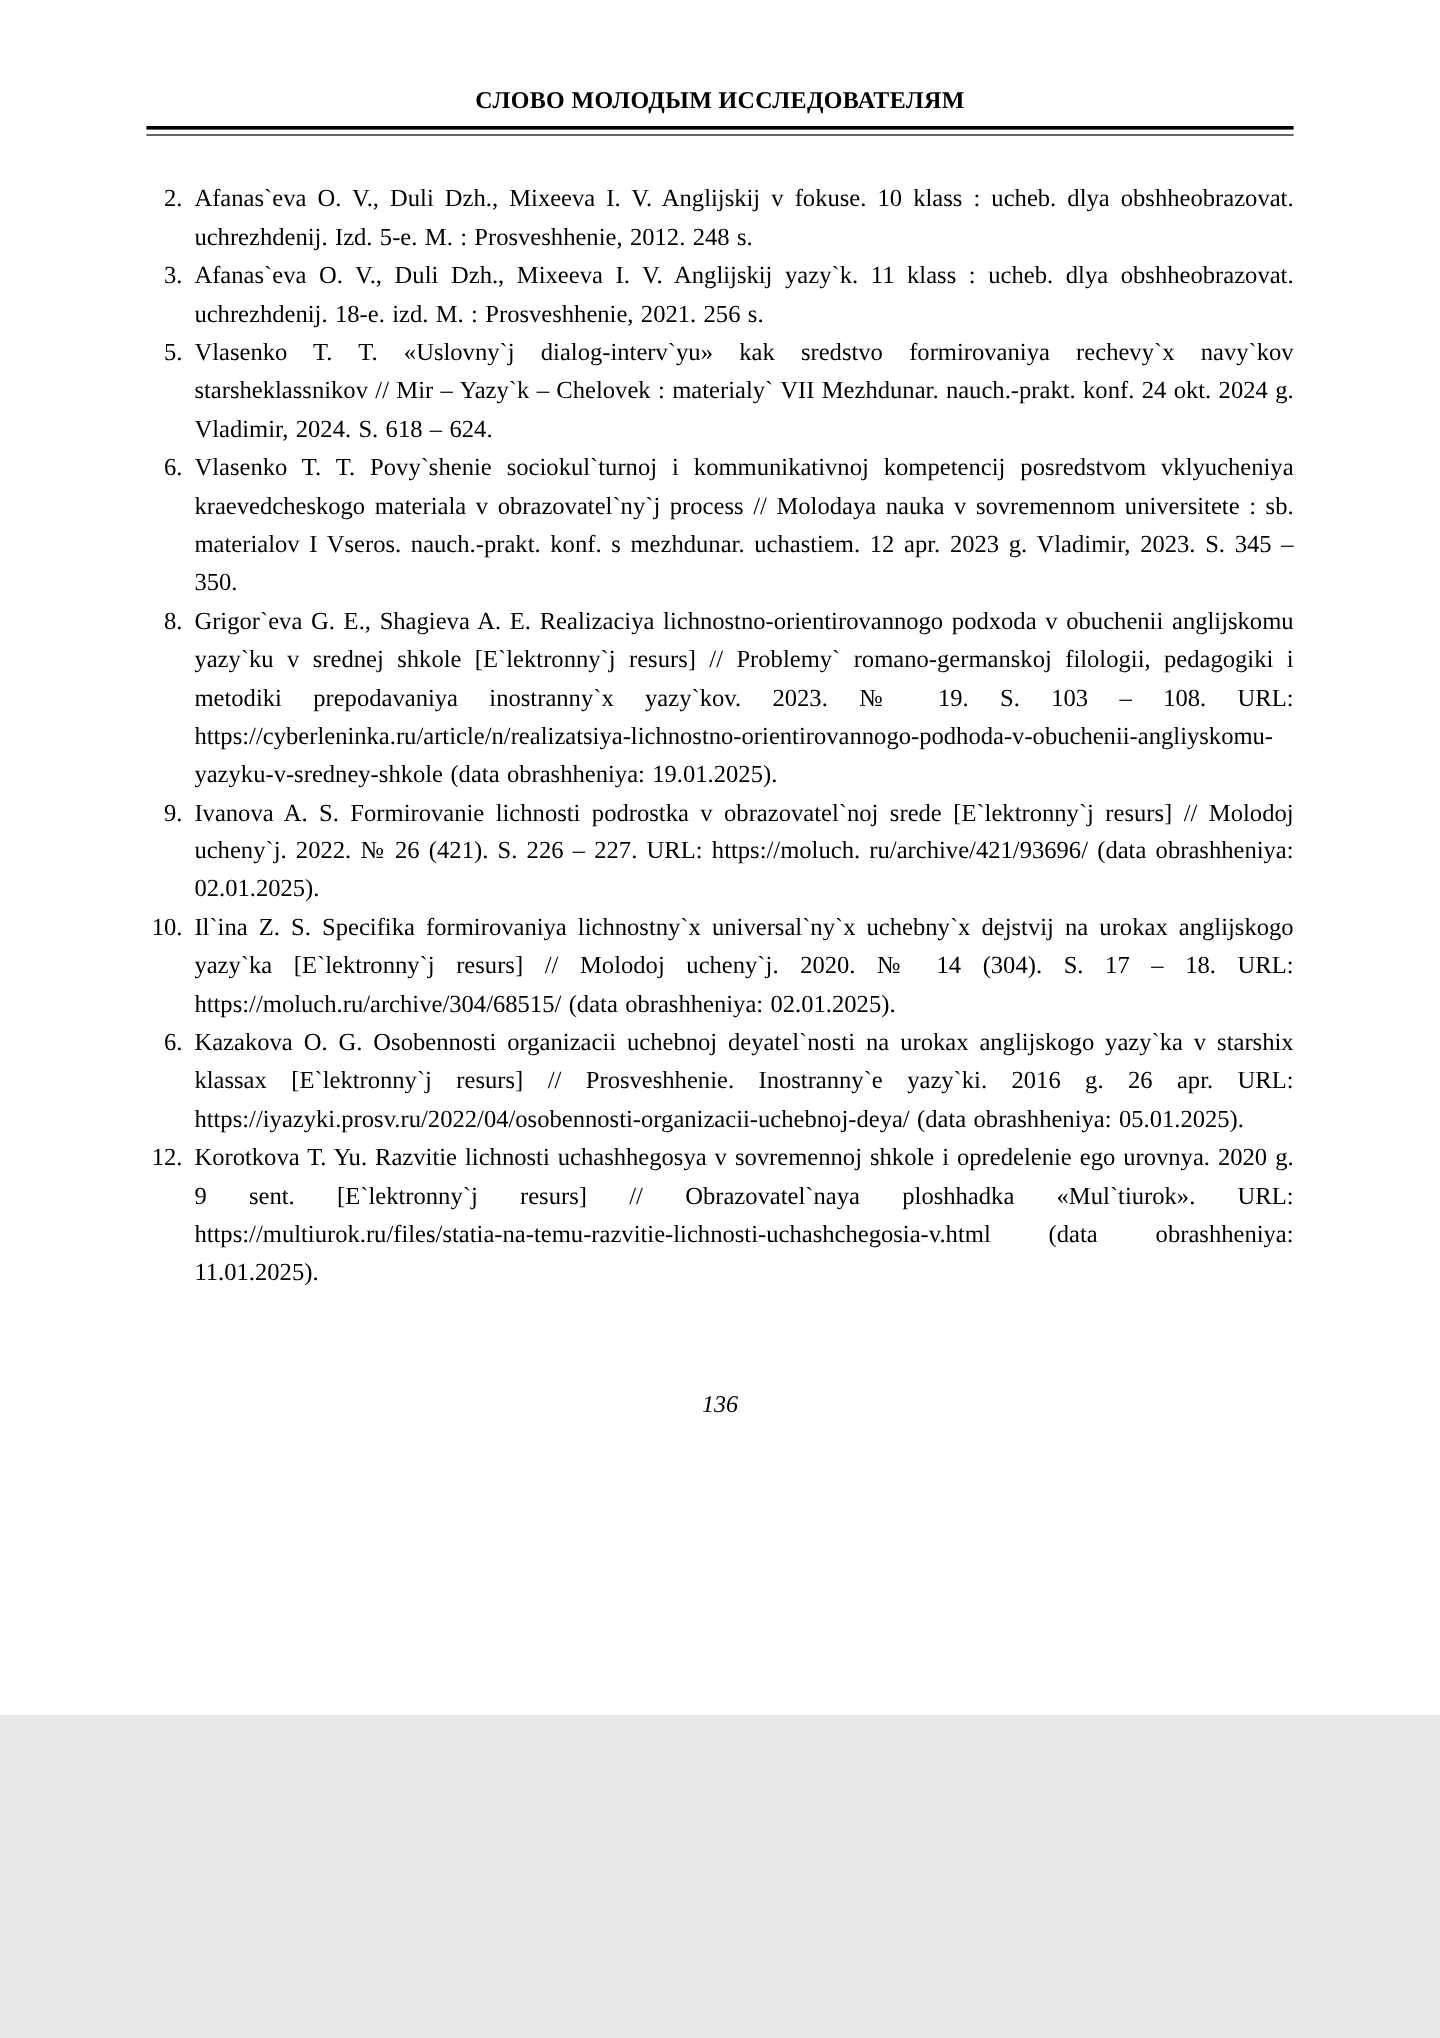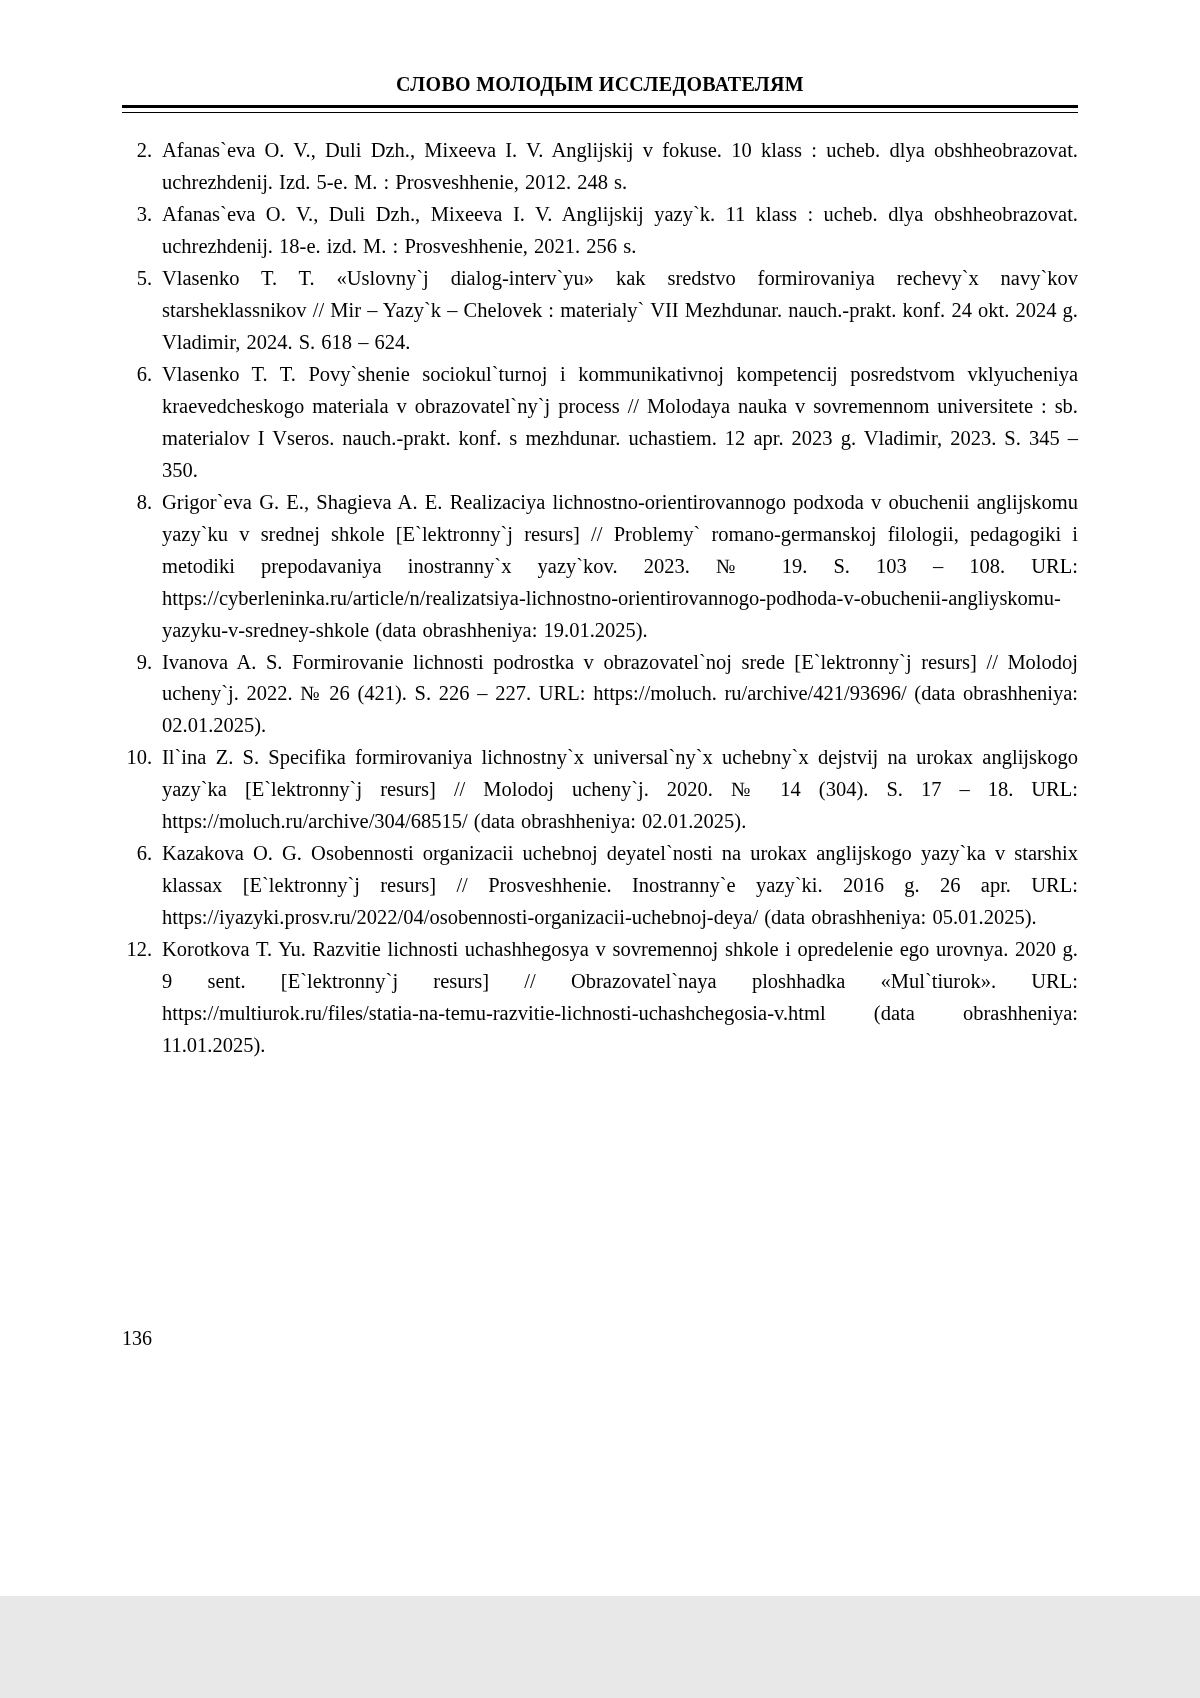--- a/index.html
+++ b/index.html
@@ -2,21 +2,21 @@
 <html><head>
 <meta charset="utf-8">
 <style>
   html, body {
     margin: 0;
     padding: 0;
     background: #e8e8e8;
   }
   .page {
     width: 1200px;
-    height: 1596px;
+    height: 1429px;
     margin: 0 auto;
     background: #ffffff;
     box-sizing: border-box;
     padding: 72px 122px 60px 122px;
     display: flex;
     flex-direction: column;
     font-family: "Liberation Serif", serif;
     color: #000000;
     overflow: hidden;
   }
@@ -27,42 +27,43 @@
     letter-spacing: 0.3px;
     line-height: 1.2;
   }
   .head-rule {
     margin-top: 9px;
     border-top: 3px solid #000;
     border-bottom: 1.5px solid #000;
     height: 4px;
   }
   .refs {
-    margin-top: 22px;
+    margin-top: 38px;
     font-size: 20.5px;
     line-height: 1.56;
   }
   .ref {
     text-align: justify;
     padding-left: 40px;
     text-indent: -40px;
     word-spacing: 1px;
   }
   .ref-num {
     display: inline-block;
     width: 30px;
     margin-right: 10px;
     text-align: right;
     text-indent: 0;
   }
   .page-footer {
     margin-top: auto;
     padding-bottom: 186px;
-    text-align: left;
+    text-align: center;
     font-size: 20px;
+    font-style: italic;
   }
 </style>
 </head>
 <body>
 
 <div class="page">
 
   <div class="running-head">СЛОВО МОЛОДЫМ ИССЛЕДОВАТЕЛЯМ</div>
 
   <div class="head-rule"></div>

